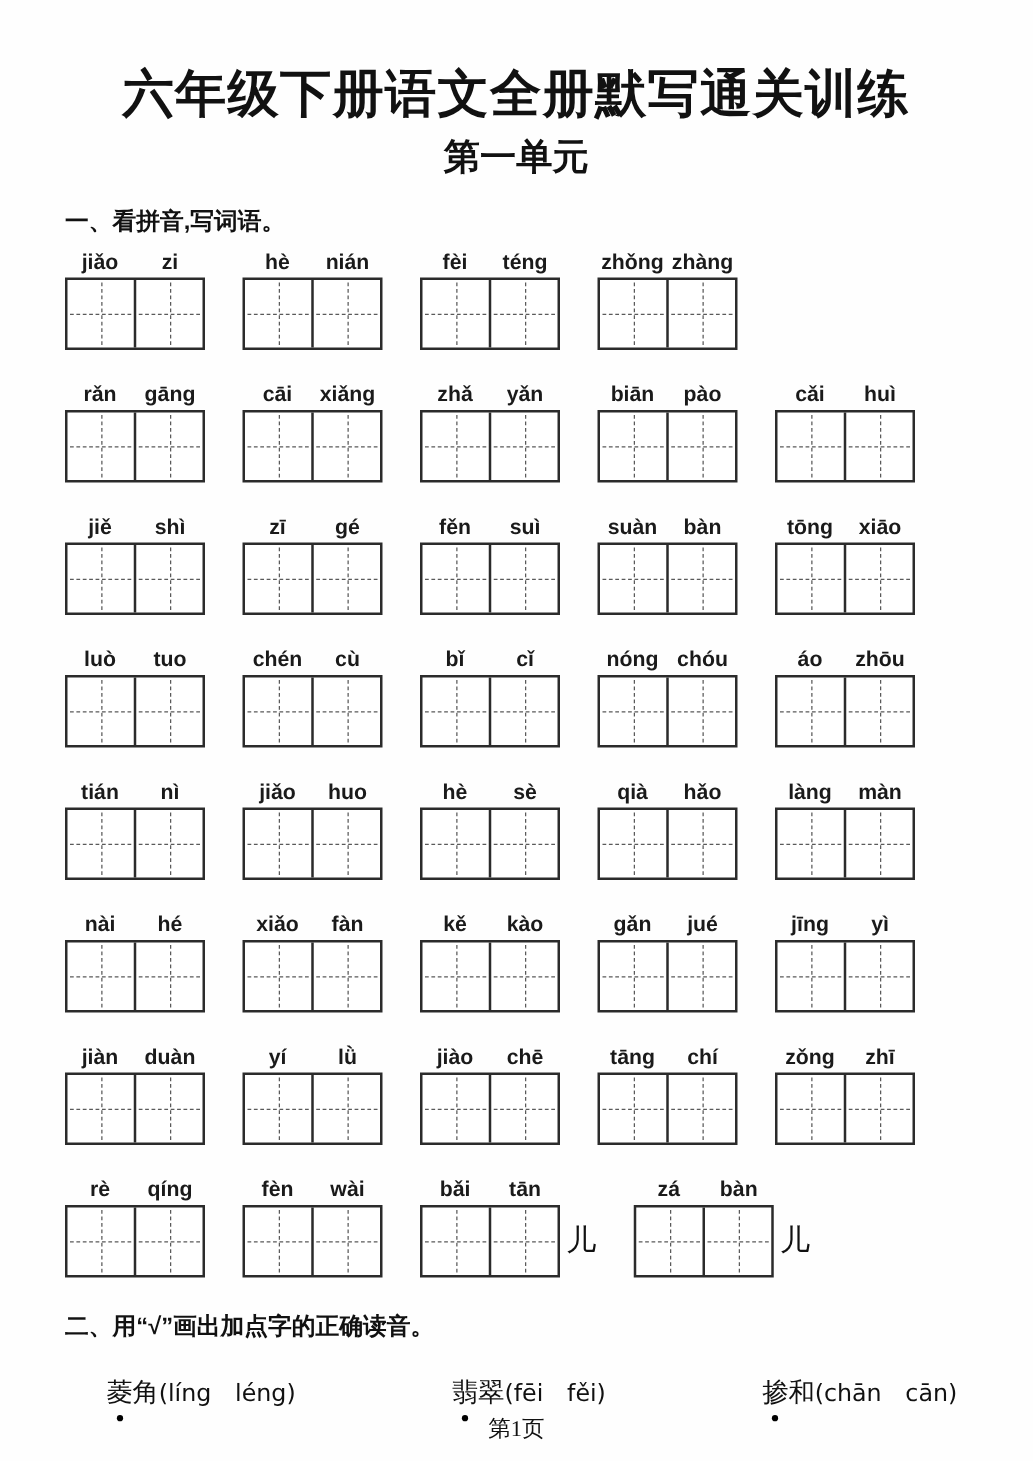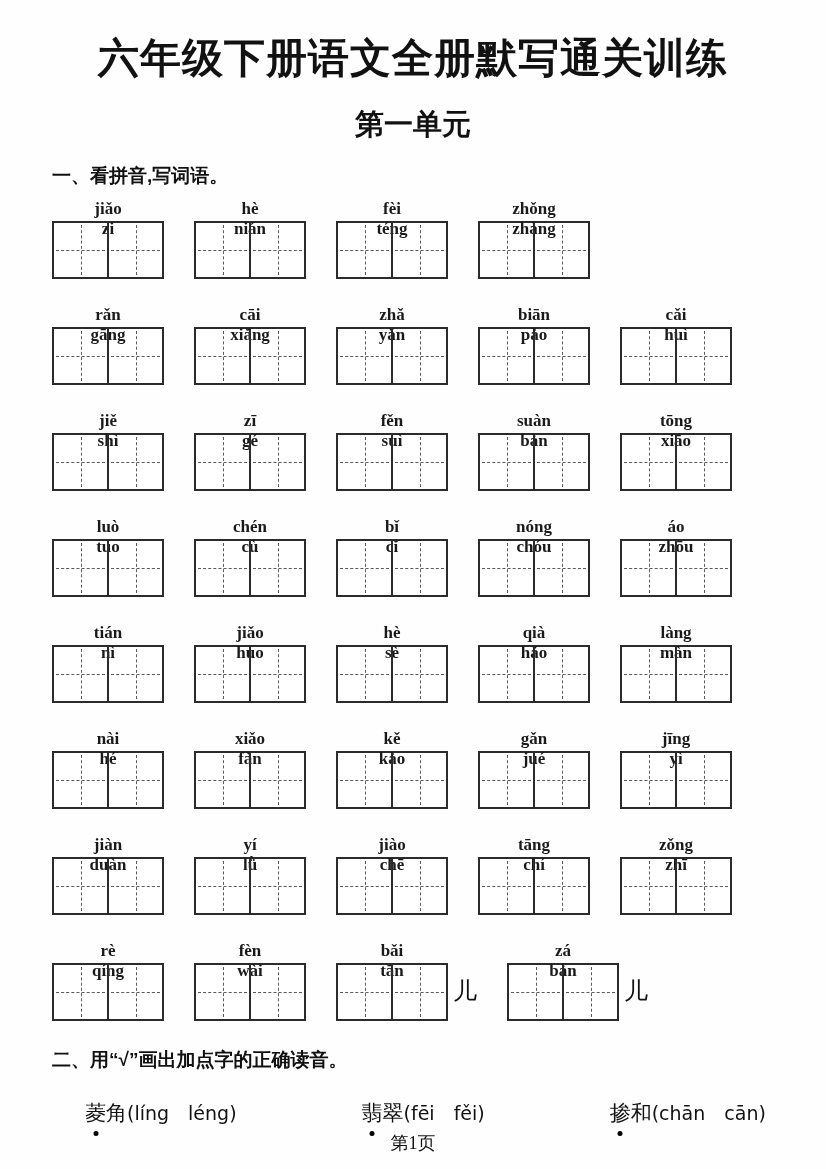--- a/index.html
+++ b/index.html
@@ -15,29 +15,29 @@
     height: 1169px;
     background: #fefefe;
     overflow: hidden;
   }
   .title {
     text-align: center;
     font-family: "Liberation Serif", "DejaVu Serif", serif;
     font-weight: 700;
     font-size: 41px;
     letter-spacing: 1px;
-    padding-top: 36px;
+    padding-top: 53px;
     line-height: 1.1;
   }
   .subtitle {
     text-align: center;
     font-family: "Liberation Serif", "DejaVu Serif", serif;
     font-weight: 700;
     font-size: 29px;
-    margin-top: 24px;
+    margin-top: 8px;
   }
   .sec1-heading {
     font-weight: 700;
     font-size: 19px;
     margin: 18px 0 0 52px;
   }
   
   .grid {
     padding: 10px 0 0 52px;
   }
@@ -49,26 +49,25 @@
   }
   .cell {
     display: flex;
     align-items: flex-end;
   }
   .cell-main { display: block; }
   .pinyin {
     display: flex;
     width: 112px;
     height: 22px;
-    font-family: Liberation Serif, serif;
+    font-family: Liberation Sans, sans-serif;
     font-weight: 600;
     font-size: 17px;
     line-height: 20px;
     color: #1a1a1a;
-    flex-direction: column;
   }
   .pinyin span {
     flex: 1;
     text-align: center;
     white-space: nowrap;
   }
   .boxpair {
     display: flex;
     width: 112px;
     height: 58px;

